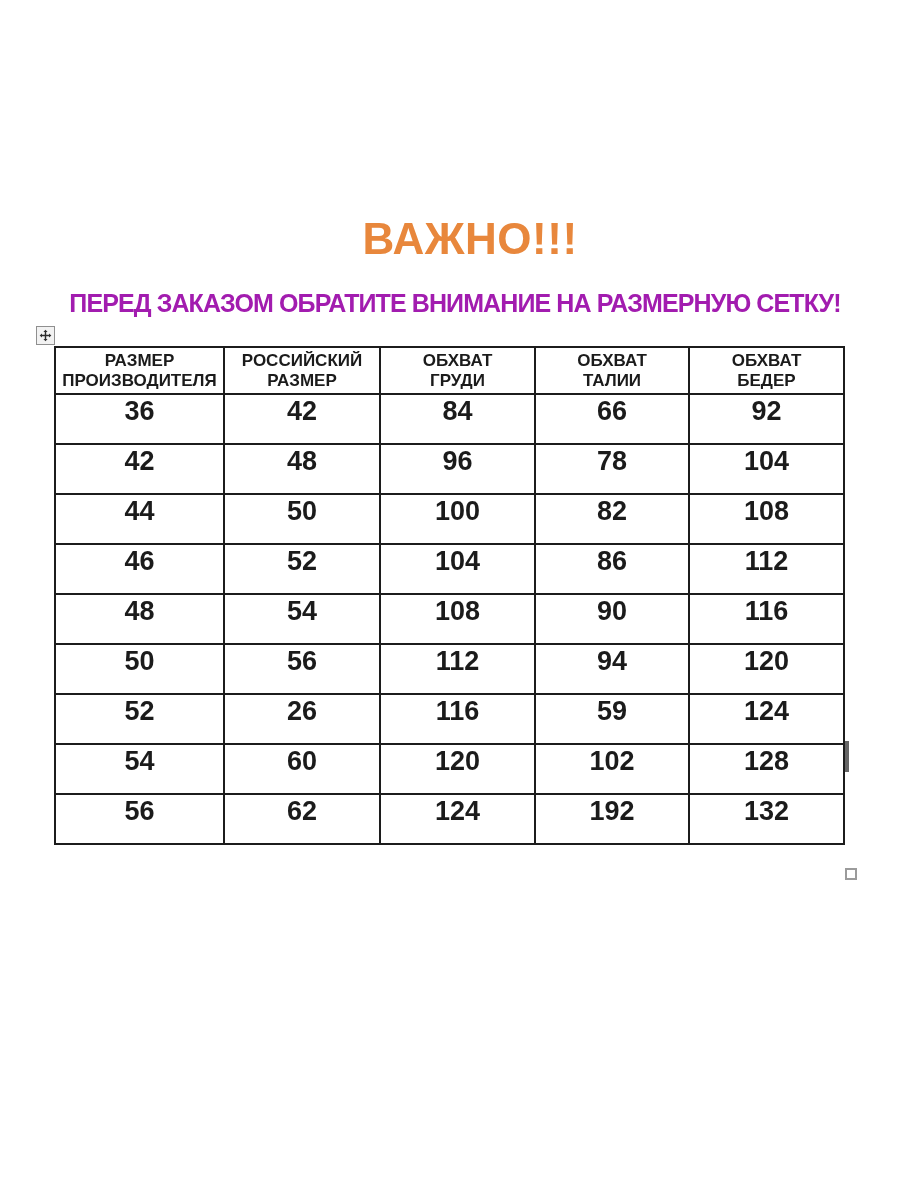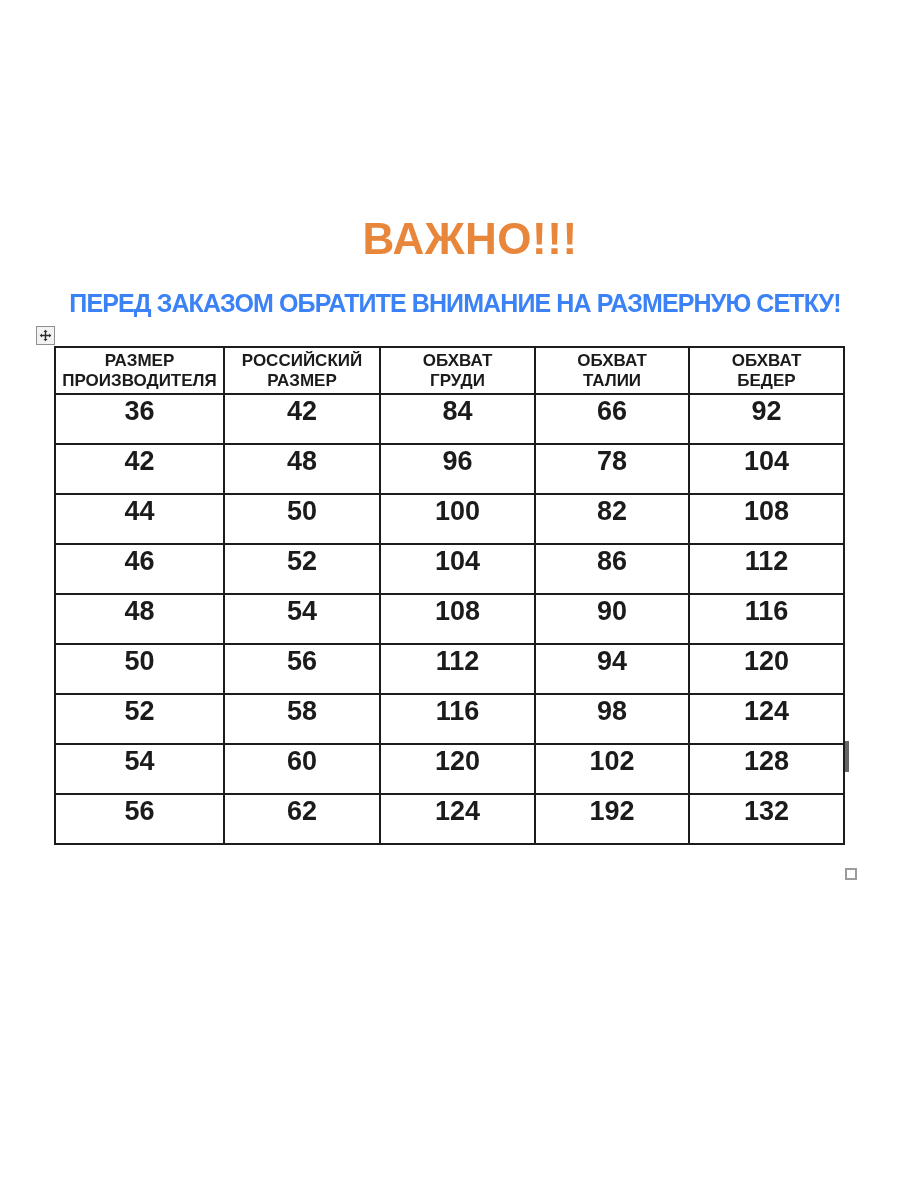--- a/index.html
+++ b/index.html
@@ -23,21 +23,21 @@
     white-space: nowrap;
   }
   .doc-subtitle {
     position: absolute;
     top: 289px;
     left: 455px;
     transform: translateX(-50%);
     font-size: 25px;
     font-weight: bold;
     letter-spacing: -0.9px;
-    color: #3b82f6;
+    color: #a21caf;
     white-space: nowrap;
   }
   .size-table {
     position: absolute;
     left: 54px;
     top: 346px;
     border-collapse: collapse;
     table-layout: fixed;
   }
   .size-table th, .size-table td {
@@ -178,23 +178,23 @@
       </tr>
       <tr>
         <td>50</td>
         <td>56</td>
         <td>112</td>
         <td>94</td>
         <td>120</td>
       </tr>
       <tr>
         <td>52</td>
-        <td>58</td>
+        <td>26</td>
         <td>116</td>
-        <td>98</td>
+        <td>59</td>
         <td>124</td>
       </tr>
       <tr>
         <td>54</td>
         <td>60</td>
         <td>120</td>
         <td>102</td>
         <td>128</td>
       </tr>
       <tr>

